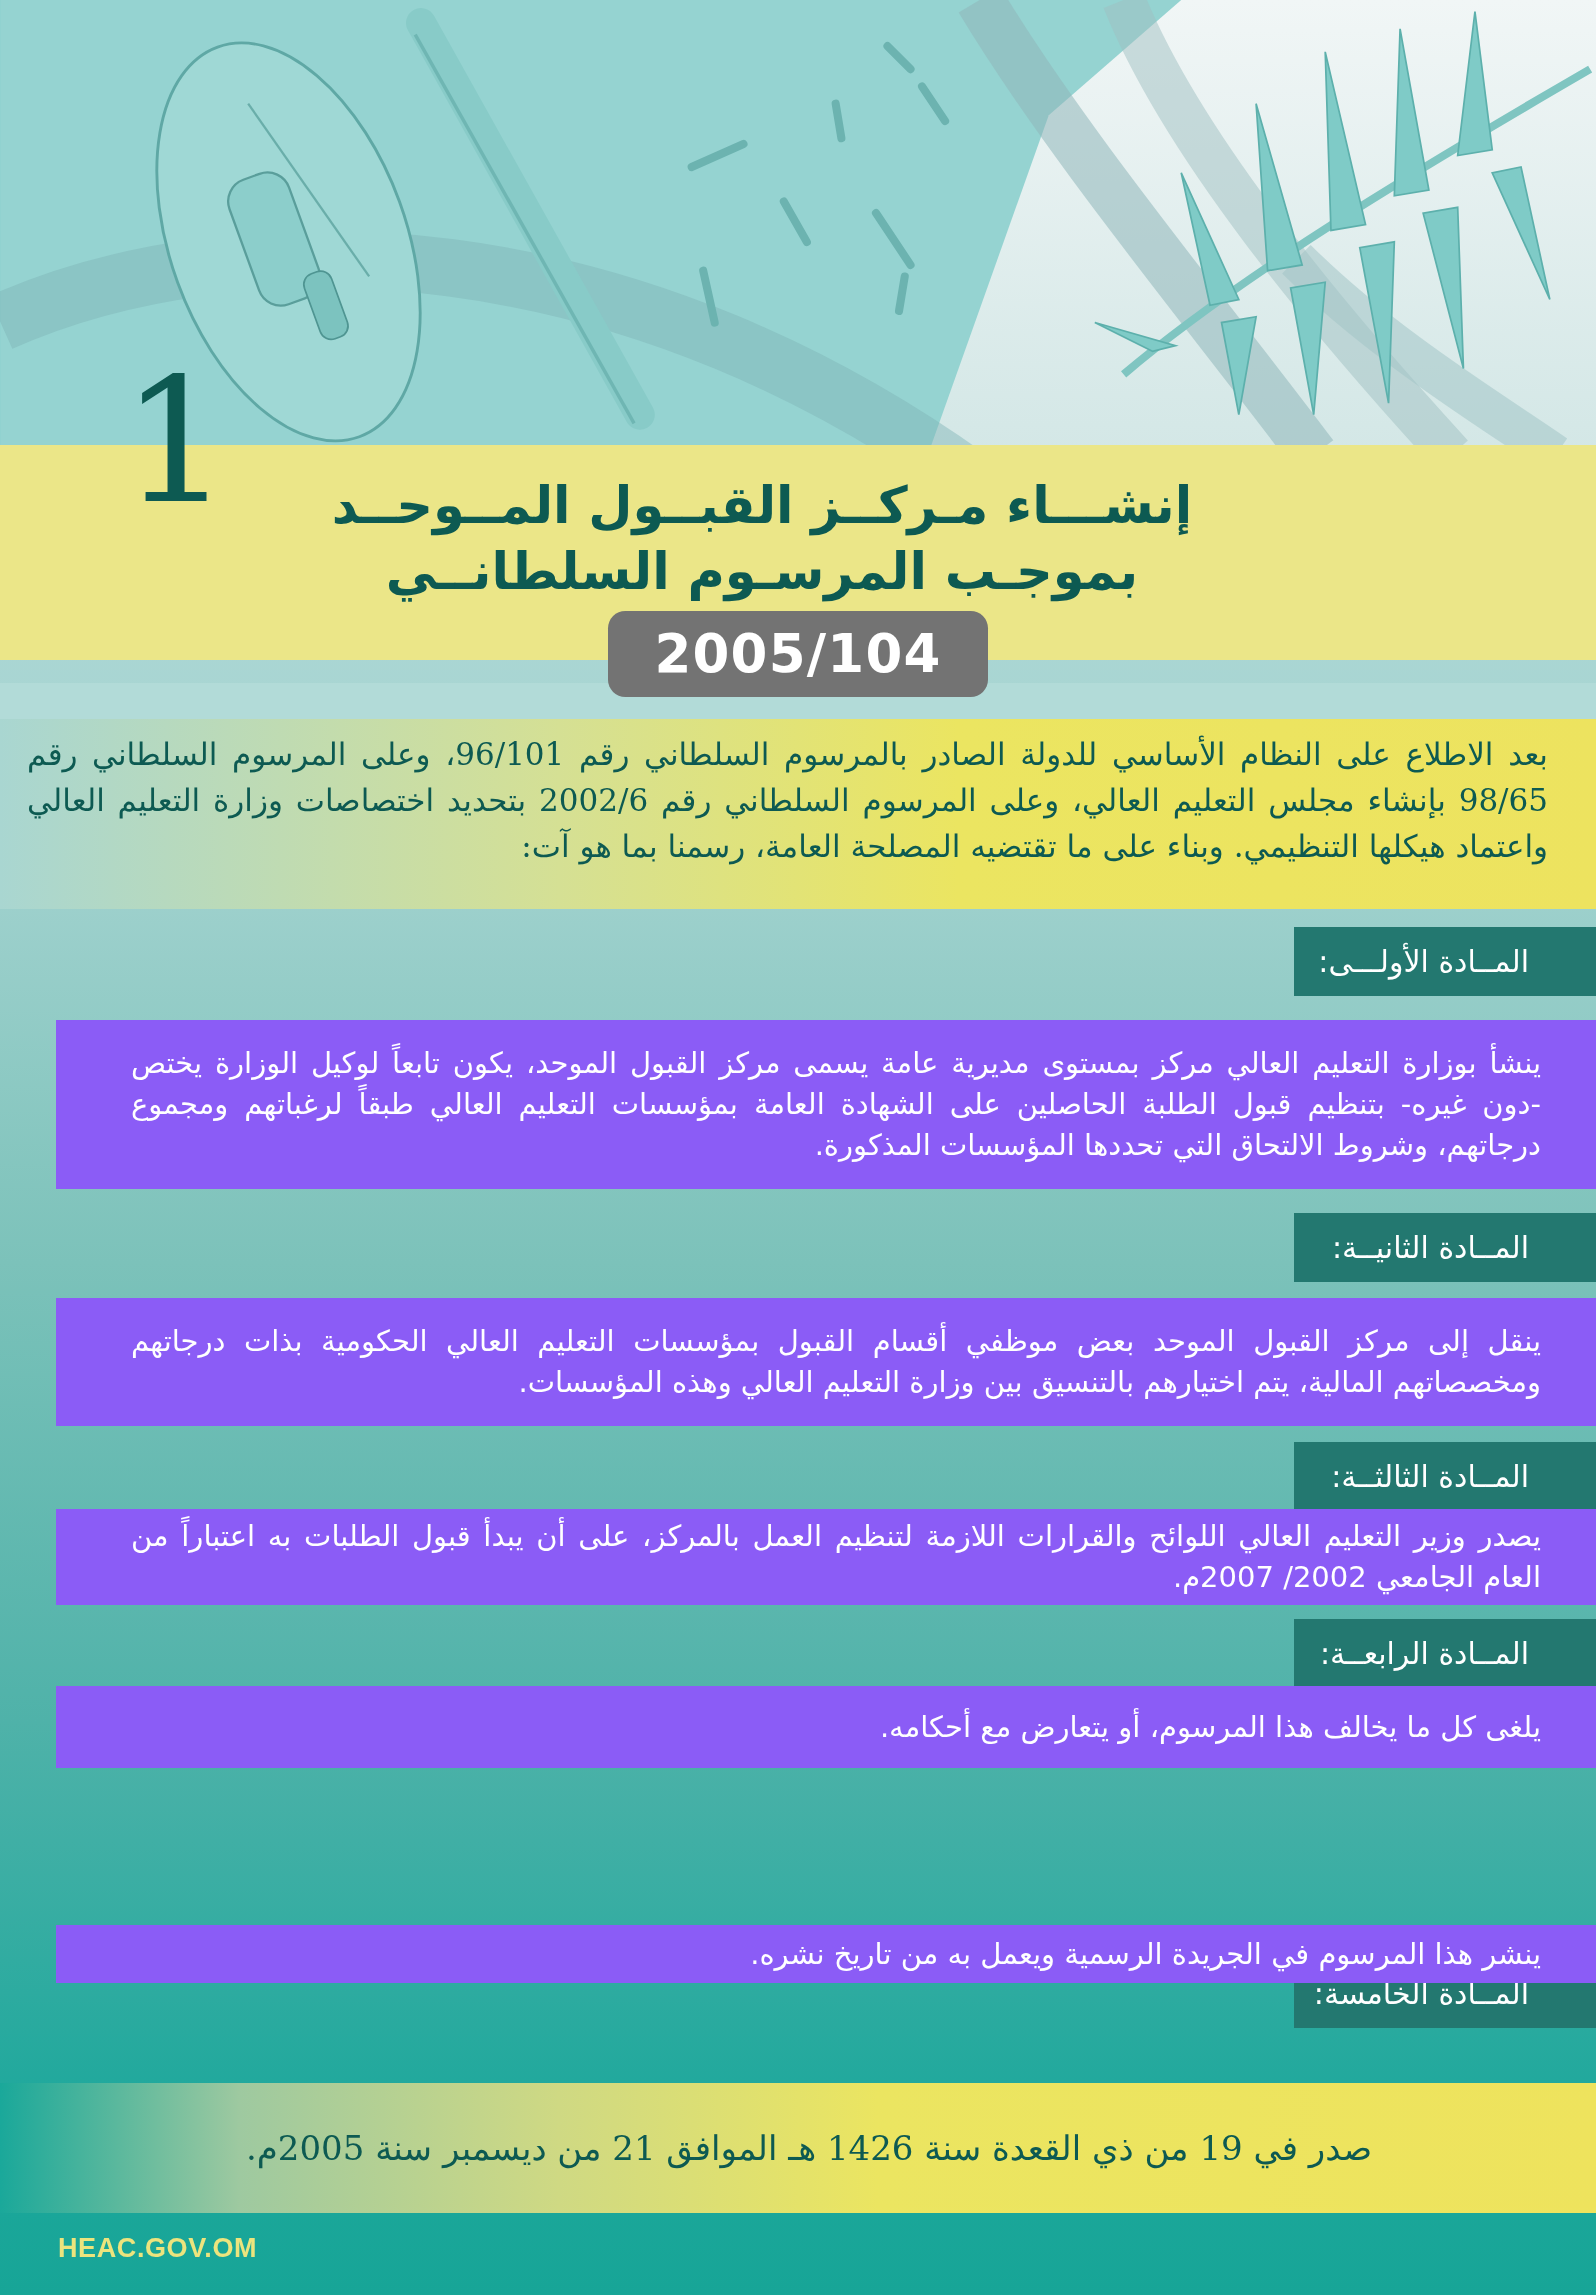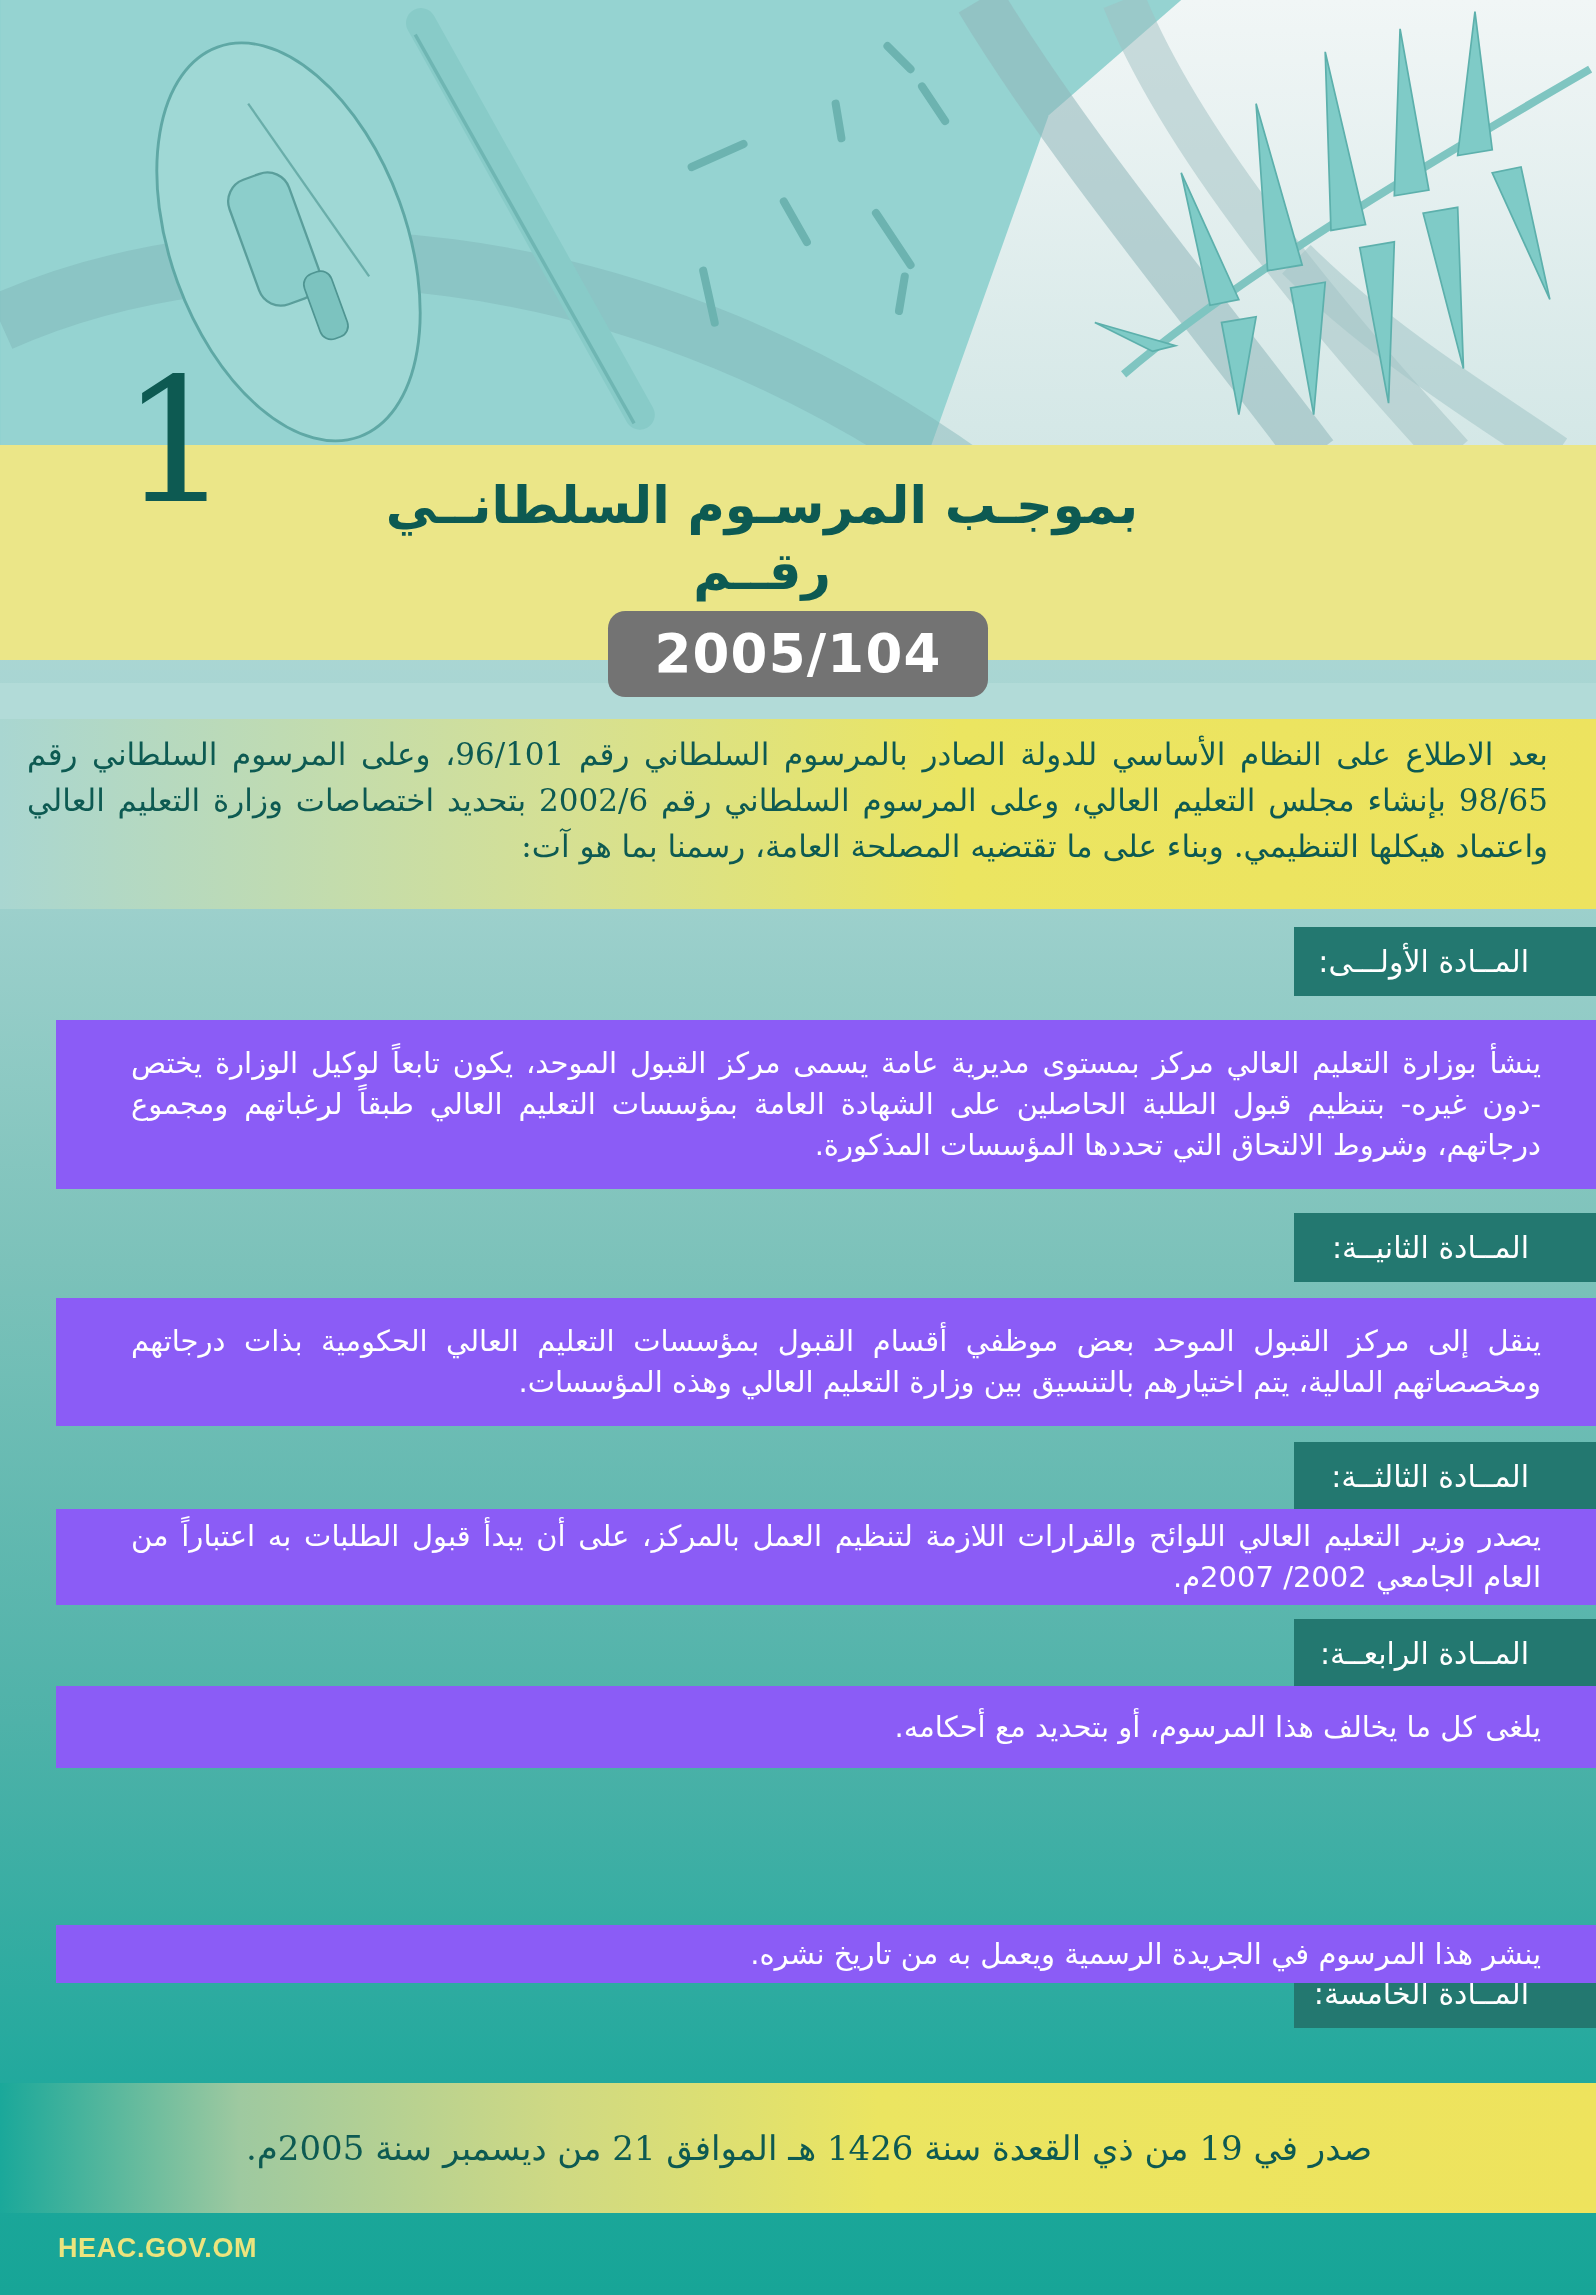--- a/index.html
+++ b/index.html
@@ -140,20 +140,21 @@
       <path d="M2470,370 L2540,640 L2530,360 Z"></path>
       <path d="M2590,300 L2690,520 L2640,290 Z"></path>
       <path d="M2000,610 L1900,560 L2040,600 Z"></path>
     </g>
   </svg>
 </div>
 
 <div class="title-band"></div>
 <div class="big-number">1</div>
 <div class="title">
+  <div>إنشـــاء مـركــز القبــول المــوحــد</div>
   <div>بموجـب المرسـوم السلطانــي رقــم</div>
 </div>
 <div class="preamble-band"></div>
 <div class="decree-badge">2005/104</div>
 
 <div class="preamble"></div>
 <div class="preamble-text">بعد الاطلاع على النظام الأساسي للدولة الصادر بالمرسوم السلطاني رقم 96/101، وعلى المرسوم السلطاني رقم 98/65 بإنشاء مجلس التعليم العالي، وعلى المرسوم السلطاني رقم 2002/6 بتحديد اختصاصات وزارة التعليم العالي واعتماد هيكلها التنظيمي. وبناء على ما تقتضيه المصلحة العامة، رسمنا بما هو آت:</div>
 
 <div class="article-label" style="top:927px;">المــادة الأولـــى:</div>
 <div class="article-body" style="top:1020px; height:169px;">
@@ -165,21 +166,21 @@
   <span>ينقل إلى مركز القبول الموحد بعض موظفي أقسام القبول بمؤسسات التعليم العالي الحكومية بذات درجاتهم ومخصصاتهم المالية، يتم اختيارهم بالتنسيق بين وزارة التعليم العالي وهذه المؤسسات.</span>
 </div>
 
 <div class="article-label" style="top:1442px;">المــادة الثالثــة:</div>
 <div class="article-body" style="top:1509px; height:96px;">
   <span>يصدر وزير التعليم العالي اللوائح والقرارات اللازمة لتنظيم العمل بالمركز، على أن يبدأ قبول الطلبات به اعتباراً من العام الجامعي 2002/ 2007م.</span>
 </div>
 
 <div class="article-label" style="top:1619px;">المــادة الرابعــة:</div>
 <div class="article-body" style="top:1686px; height:82px;">
-  <span>يلغى كل ما يخالف هذا المرسوم، أو بتحديد مع أحكامه.</span>
+  <span>يلغى كل ما يخالف هذا المرسوم، أو يتعارض مع أحكامه.</span>
 </div>
 
 <div class="article-label" style="top:1959px;">المــادة الخامسة:</div>
 <div class="article-body" style="top:1925px; height:58px;">
   <span>ينشر هذا المرسوم في الجريدة الرسمية ويعمل به من تاريخ نشره.</span>
 </div>
 
 <div class="issued-band"></div>
 <div class="issued-text">صدر في 19 من ذي القعدة سنة 1426 هـ الموافق 21 من ديسمبر سنة 2005م.</div>
 

